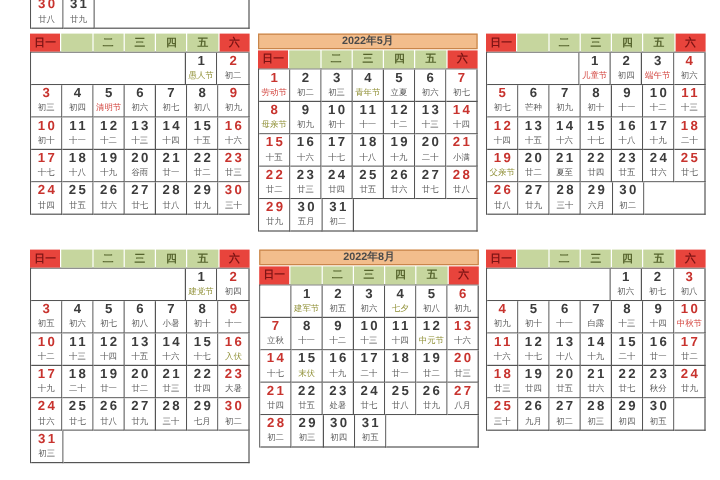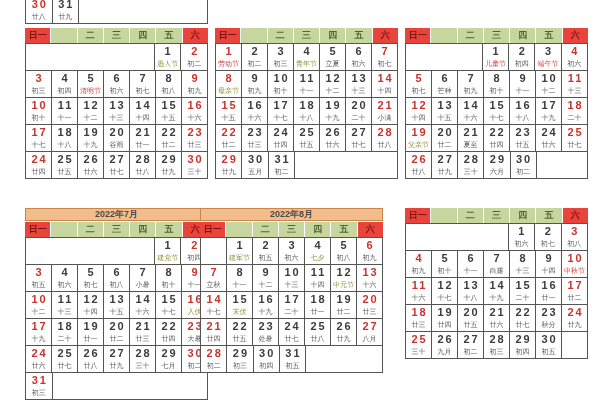--- a/index.html
+++ b/index.html
@@ -182,20 +182,21 @@
             <span class="lun k">廿九</span>
           </div>
           <div class="cell" style="flex-grow: 1;">
             <span class="num red">30</span>
             <span class="lun k">三十</span>
           </div>
         </div>
       </div>
     </div>
     <div class="panel" style="left: 215px; top: 28px;">
+      <div class="title">2022年5月</div>
       <div class="wkrow">
         <div class="wkcell end">日一</div>
         <div class="wkcell mid"></div>
         <div class="wkcell mid">二</div>
         <div class="wkcell mid">三</div>
         <div class="wkcell mid">四</div>
         <div class="wkcell mid">五</div>
         <div class="wkcell end">六</div>
       </div>
       <div class="dates">
@@ -475,21 +476,20 @@
           </div>
           <div class="cell" style="flex-grow: 1;">
             <span class="num">30</span>
             <span class="lun k">初二</span>
           </div>
           <div class="blank" style="flex-grow: 2;"></div>
         </div>
       </div>
     </div>
     <div class="panel" style="left: 25px; top: 208px;">
-      <div class="title">2022年7月</div>
       <div class="wkrow">
         <div class="wkcell end">日一</div>
         <div class="wkcell mid"></div>
         <div class="wkcell mid">二</div>
         <div class="wkcell mid">三</div>
         <div class="wkcell mid">四</div>
         <div class="wkcell mid">五</div>
         <div class="wkcell end">六</div>
       </div>
       <div class="dates">
@@ -626,21 +626,21 @@
         </div>
         <div class="week">
           <div class="cell" style="flex-grow: 1;">
             <span class="num red">31</span>
             <span class="lun k">初三</span>
           </div>
           <div class="blank" style="flex-grow: 6;"></div>
         </div>
       </div>
     </div>
-    <div class="panel" style="left: 200px; top: 208px;">
+    <div class="panel" style="left: 216px; top: 208px;">
       <div class="title">2022年8月</div>
       <div class="wkrow">
         <div class="wkcell end">日一</div>
         <div class="wkcell mid"></div>
         <div class="wkcell mid">二</div>
         <div class="wkcell mid">三</div>
         <div class="wkcell mid">四</div>
         <div class="wkcell mid">五</div>
         <div class="wkcell end">六</div>
       </div>

